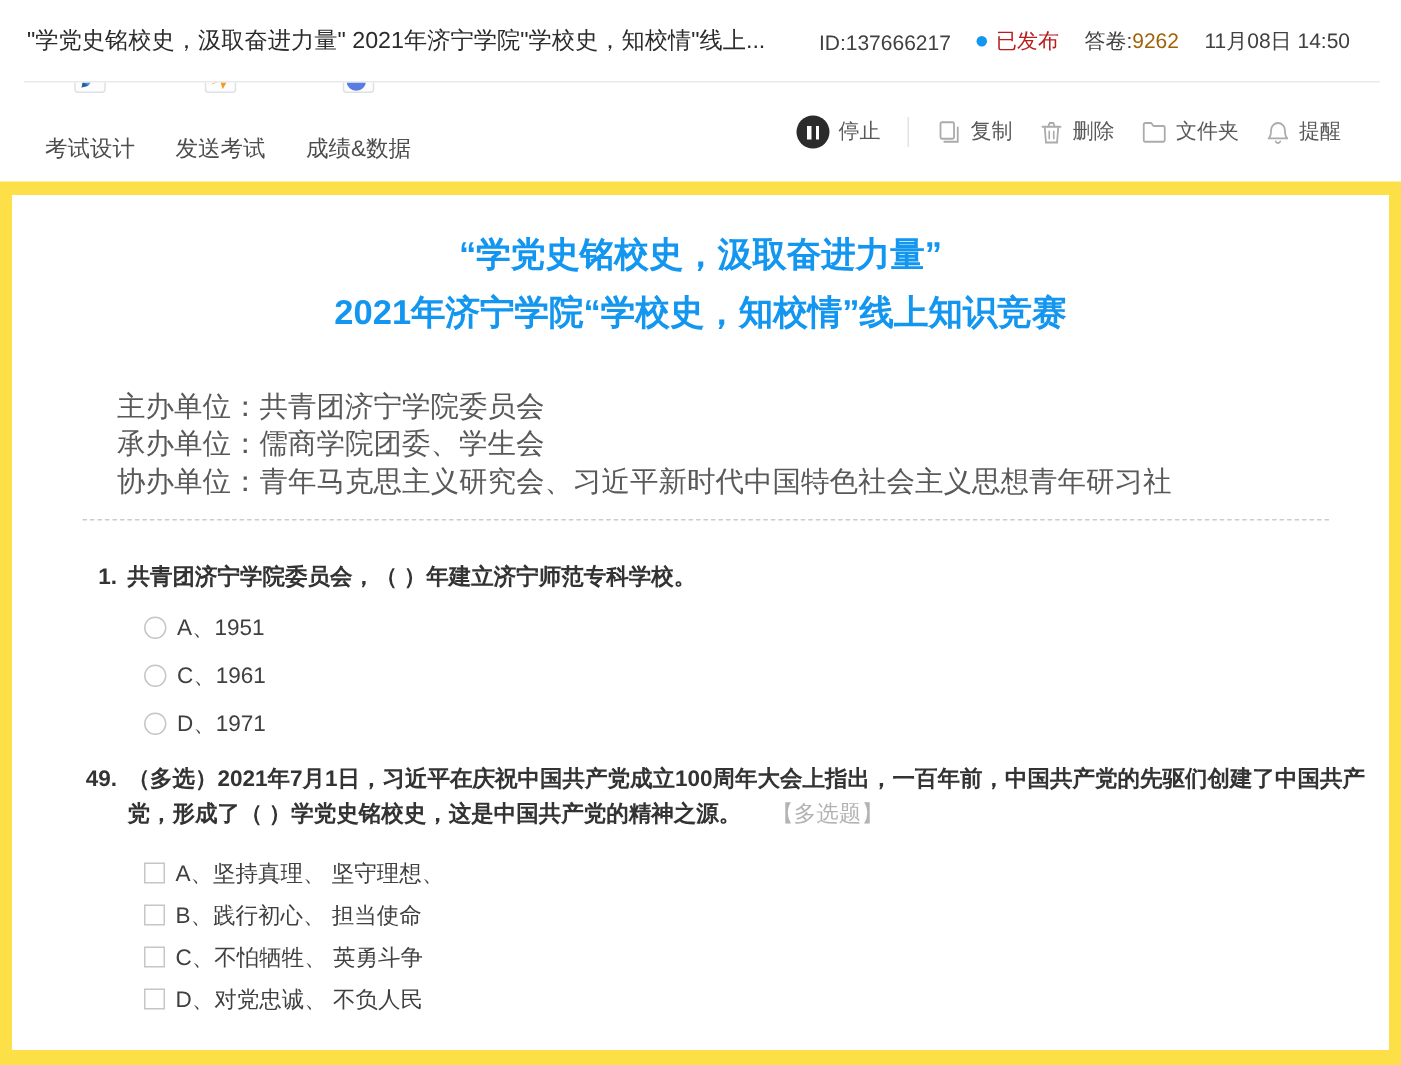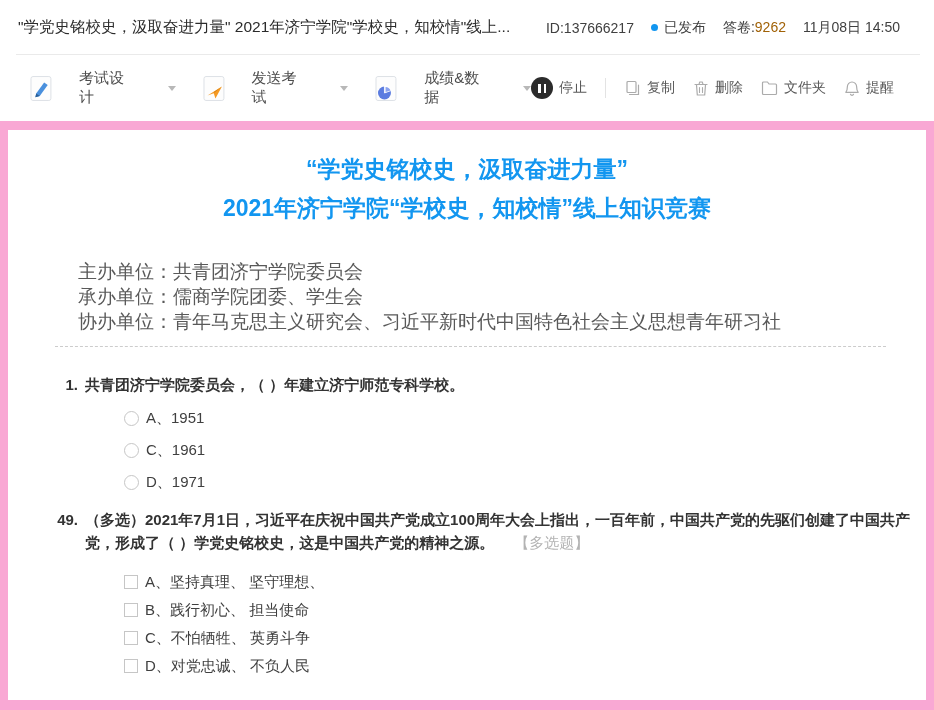--- a/index.html
+++ b/index.html
@@ -32,36 +32,36 @@
   }
   .topbar-right {
     margin-left: auto;
     display: flex;
     align-items: center;
     gap: 17px;
     font-size: 14px;
     color: #404040;
     white-space: nowrap;
   }
-  .status { display: flex; align-items: center; gap: 6px; color: #404040; }
+  .status { display: flex; align-items: center; gap: 6px; color: #b91c1c; }
   .status-dot { width: 7px; height: 7px; border-radius: 50%; background: #1296f0; }
   .answers .count { color: #a16207; }
 
   
   .toolbar {
     height: 66px;
     display: flex;
     align-items: center;
     padding: 0 40px 0 30px;
     background: #fff;
   }
   .tool-group { display: flex; align-items: center; gap: 27px; }
   .tool-btn {
     display: flex; align-items: center; gap: 27px;
-    font-size: 15px; color: #4d4d4d; cursor: pointer;
+    font-size: 15px; color: #4d4d4d; cursor: pointer; flex-direction: column;
   }
   .caret {
     width: 0; height: 0; margin-left: 2px;
     border-left: 4.5px solid transparent;
     border-right: 4.5px solid transparent;
     border-top: 5.5px solid #b8b8b8;
   }
   .tool-actions {
     margin-left: auto;
     display: flex; align-items: center; gap: 18px;
@@ -73,21 +73,21 @@
     width: 22px; height: 22px; border-radius: 50%;
     background: #2b2b2b;
     display: flex; align-items: center; justify-content: center; gap: 3px;
   }
   .pause-circle i { display: block; width: 2.5px; height: 9px; background: #fff; }
 
   
   .page {
     position: absolute;
     top: 121px; left: 0; right: 0; bottom: 0;
-    background: #f9a8d4;
+    background: #fde047;
     padding: 9px 8px 10px 8px;
   }
   .card {
     background: #fff;
     width: 100%; height: 100%;
     padding: 20px 0 0 0;
     overflow: hidden;
   }
   .survey-title {
     text-align: center;
@@ -116,21 +116,21 @@
     font-size: 15px; font-weight: bold; color: #333;
     line-height: 23px;
   }
   .q-text {
     font-size: 15px; font-weight: bold; color: #333;
     line-height: 23px;
     max-width: 846px;
   }
   .q-tag { color: #b3b3b3; font-weight: normal; margin-left: 20px; }
 
-  .opts { margin-top: 6px; padding-left: 116px; }
+  .opts { margin-top: 6px; padding-left: 88px; }
   .opts-checks { margin-top: 14px; }
   .opt {
     display: flex; align-items: center; gap: 7px;
     font-size: 15px; color: #404040;
     cursor: pointer;
   }
   .opts-radios .opt { height: 32px; }
   .opts-checks .opt { height: 28px; }
   .radio {
     width: 15px; height: 15px; flex: 0 0 15px;

